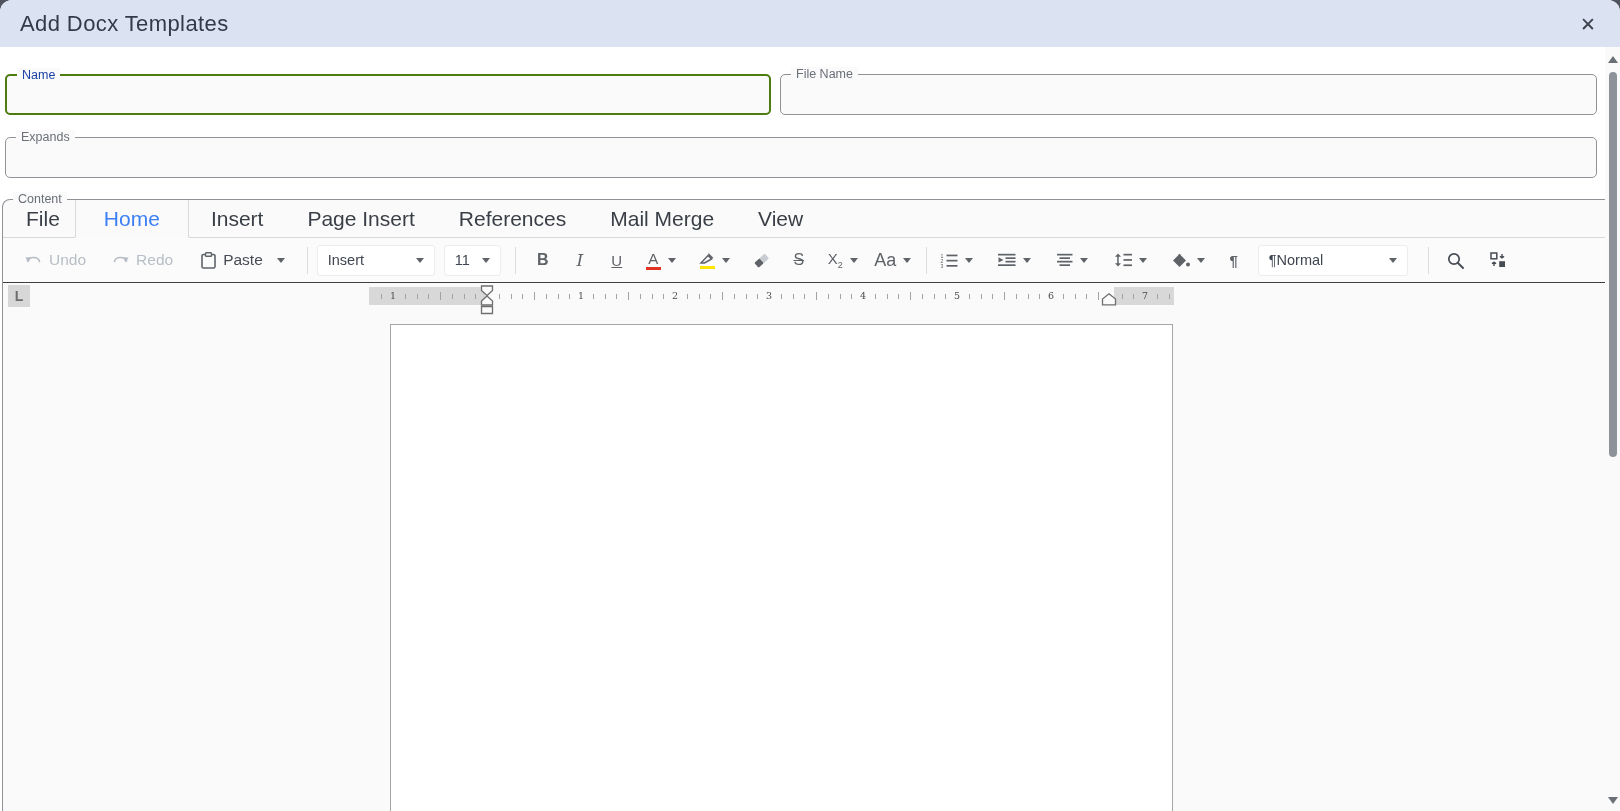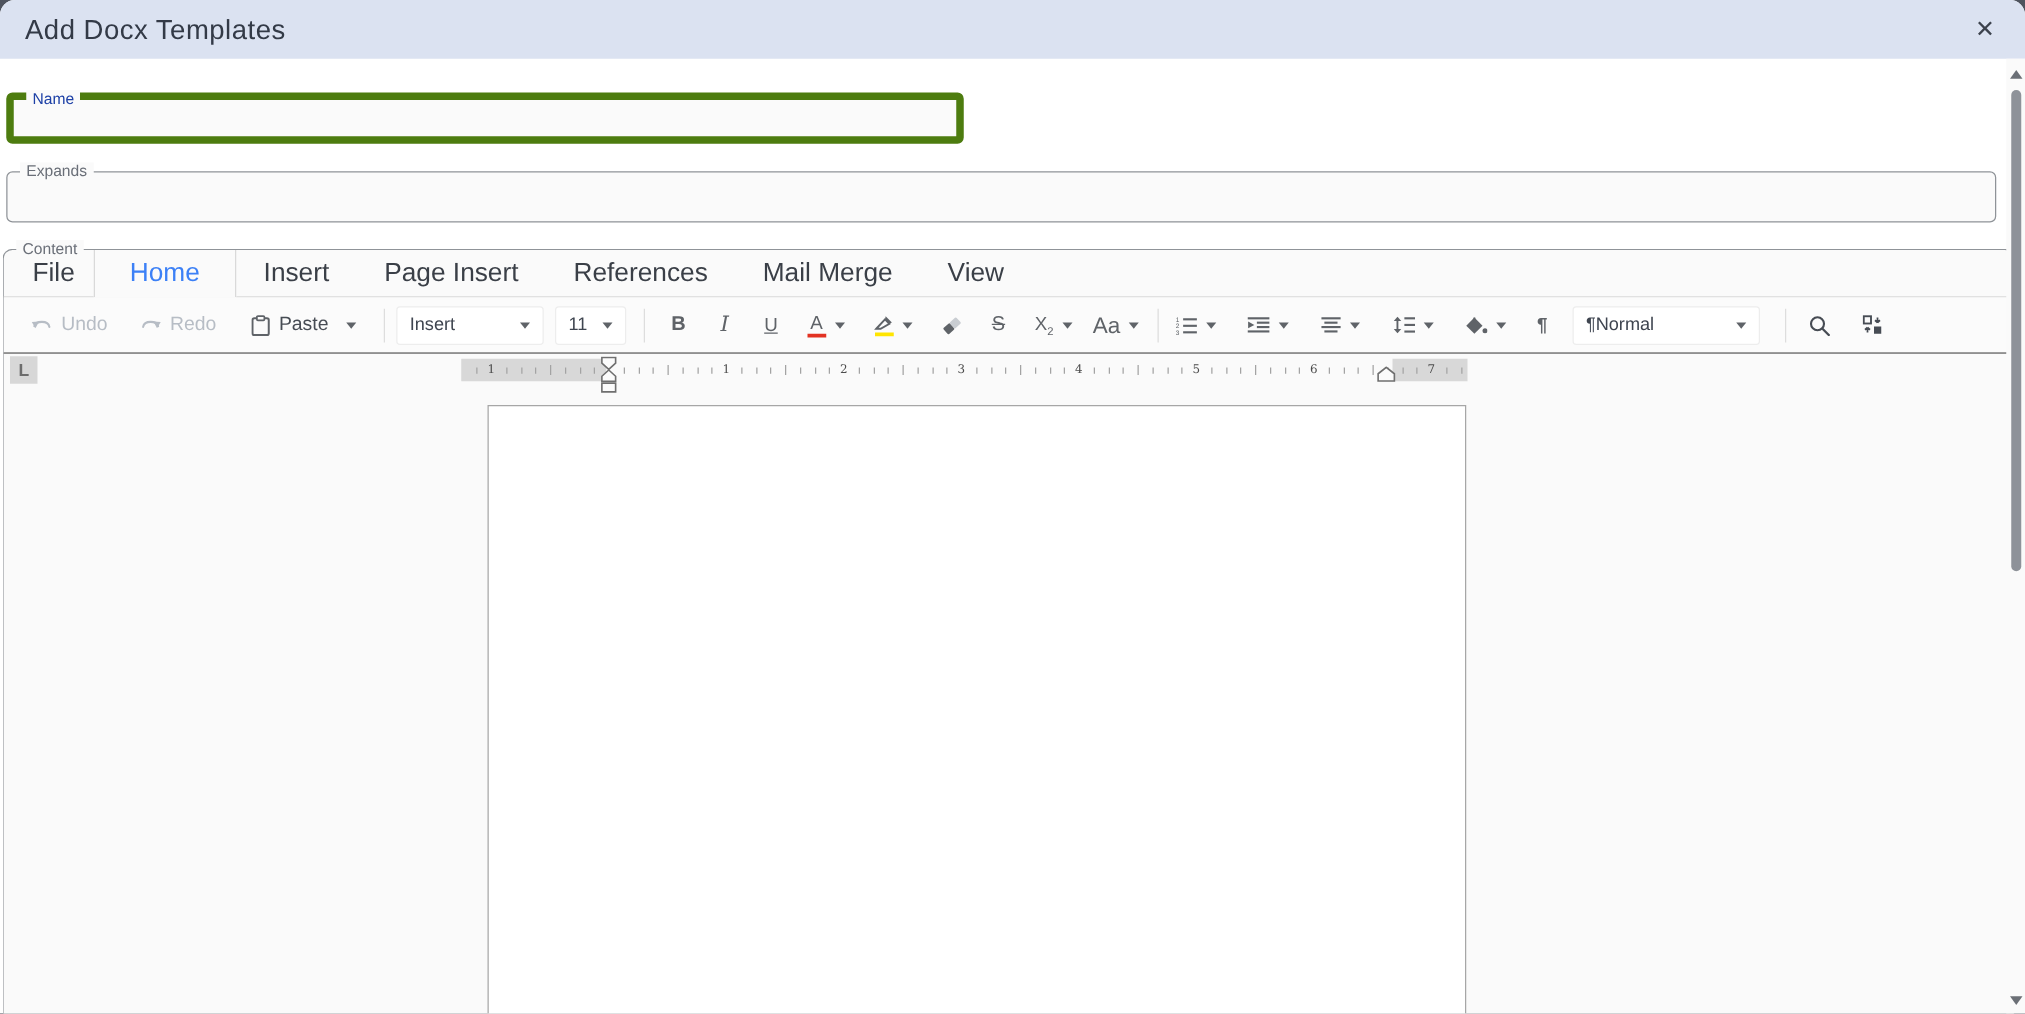--- a/index.html
+++ b/index.html
@@ -9,21 +9,21 @@
   .dialog { position:absolute; inset:0; background:#ffffff; border-radius:12px 12px 0 0; overflow:hidden; display:flex; flex-direction:column;gap:12px; }
 
   
   .dlg-header { position:relative; height:47px; flex:0 0 47px; background:#dbe2f1; display:flex; align-items:center; padding:0 24px 0 20px; }
   .dlg-title { font-size:22px; font-weight:500; color:#333a47; letter-spacing:.4px; }
   .dlg-close { position:absolute; right:24px; top:50%; transform:translateY(-50%); font-size:19px; color:#3c424d; cursor:pointer; line-height:1; }
 
   
   .form-row { display:flex; gap:9px; margin:15px 23px 0 5px; }
   .field { position:relative; height:41px; border:1px solid #8f9398; border-radius:5px; background:#fafafa; }
-  .field.focused { border:6px solid #4d7c0f; }
+  .field.focused { border:2px solid #4d7c0f; }
   .field .flabel { position:absolute; top:-8px; left:10px; padding:0 5px; background:#fafafa; font-size:12.5px; color:#6a6f78; line-height:15px; }
   .field.focused .flabel { color:#1d40a6; }
   .field input { width:100%; height:100%; border:none; outline:none; background:transparent; padding:0 12px; font-size:15px; color:#333; }
   .f-name { width:766px; flex:0 0 766px; }
   .f-file { flex:1; }
   .form-row2 { margin:10px 23px 0 5px; }
   .f-expands { width:100%; }
 
   
   .content-box { position:relative; flex:1; min-height:0; margin:9px 8px 0 2px; border:1px solid #8f9398; border-bottom:none; border-radius:8px 8px 0 0; display:flex; flex-direction:column; background:#fafafa; }
@@ -86,20 +86,24 @@
   <div class="dialog">
 
     <div class="dlg-header">
       <span class="dlg-title">Add Docx Templates</span>
       <span class="dlg-close">✕</span>
     </div>
 
     <div class="form-row">
       <div class="field focused f-name">
         <span class="flabel">Name</span>
+        <input type="text" value="" style="">
+      </div>
+      <div class="field f-file">
+        <span class="flabel">File Name</span>
         <input type="text" value="" style="">
       </div>
     </div>
 
     <div class="form-row2">
       <div class="field f-expands">
         <span class="flabel">Expands</span>
         <input type="text" value="" style="">
       </div>
     </div>

